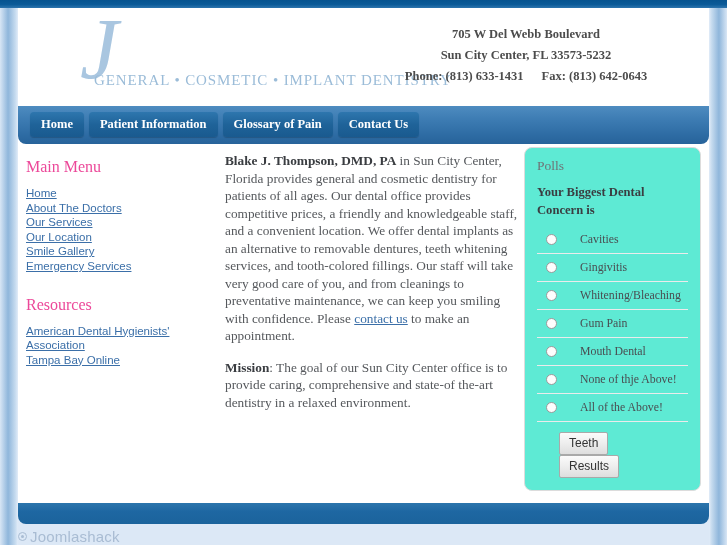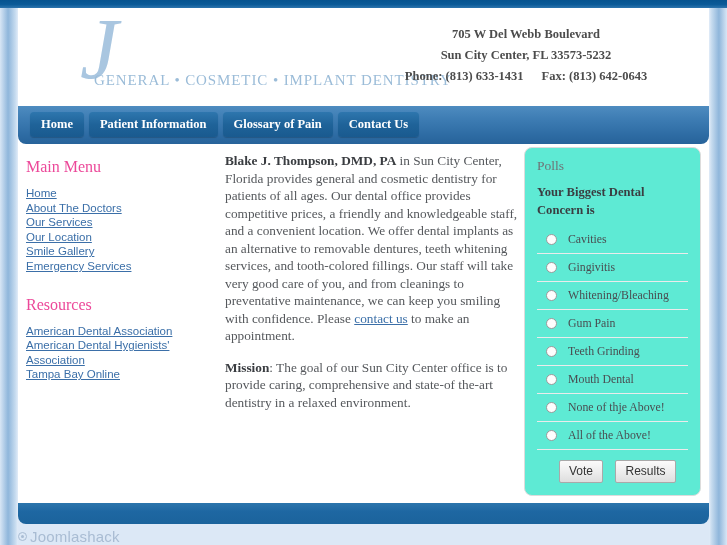--- a/index.html
+++ b/index.html
@@ -179,20 +179,21 @@
     font-weight: bold;
     color: #3a3d41;
     line-height: 18px;
     margin-bottom: 7px;
   }
   .poll-opt {
     display: flex; align-items: center;
     height: 28px;
     border-bottom: 1px solid #ebebeb;
     cursor: pointer;
+    gap: 12px;
   }
   .poll-opt:first-of-type { border-top: none; }
   .poll-opt .radio {
     width: 11px; height: 11px;
     border: 1px solid #9a9a9a;
     border-radius: 50%;
     background: #fdfdfd;
     margin: 0 11px 0 9px;
     flex: 0 0 auto;
   }
@@ -276,21 +277,20 @@
       <div id="sidebar">
         <div class="side-head">Main Menu</div>
         <a class="side-link">Home</a>
         <a class="side-link">About The Doctors</a>
         <a class="side-link">Our Services</a>
         <a class="side-link">Our Location</a>
         <a class="side-link">Smile Gallery</a>
         <a class="side-link">Emergency Services</a>
 
         <div class="side-head resources">Resources</div>
-        <a class="side-link">American Dental Association</a>
         <a class="side-link">American Dental Hygienists' Association</a>
         <a class="side-link">Tampa Bay Online</a>
       </div>
 
       <div id="main-text">
         <p><b>Blake J. Thompson,  DMD,  PA</b><span> in Sun City Center, Florida provides general and cosmetic dentistry for patients of all ages. Our dental office provides competitive prices, a friendly and knowledgeable staff, and a convenient location. We offer dental implants as an alternative to removable dentures, teeth whitening services, and tooth-colored fillings. Our staff will take very good care of you, and from cleanings to preventative maintenance, we can keep you smiling with confidence. Please </span><a>contact us</a><span> to make an appointment.</span></p>
         <p><b>Mission</b><span>:  The goal of our Sun City Center office is to provide caring, comprehensive and state-of the-art dentistry in a relaxed environment.</span></p>
       </div>
 
       <div id="poll">
@@ -308,37 +308,33 @@
         <div class="poll-opt">
           <span class="radio"></span>
           <span class="opt-label">Whitening/Bleaching</span>
         </div>
         <div class="poll-opt">
           <span class="radio"></span>
           <span class="opt-label">Gum Pain</span>
         </div>
         <div class="poll-opt">
           <span class="radio"></span>
-          <span class="opt-label">Teeth Grinding</span>
-        </div>
-        <div class="poll-opt">
-          <span class="radio"></span>
           <span class="opt-label">Mouth Dental</span>
         </div>
         <div class="poll-opt">
           <span class="radio"></span>
           <span class="opt-label">None of thje Above!</span>
         </div>
         <div class="poll-opt">
           <span class="radio"></span>
           <span class="opt-label">All of the Above!</span>
         </div>
 
         <div id="poll-buttons">
-          <button class="poll-btn">Vote</button>
+          <button class="poll-btn">Teeth</button>
           <button class="poll-btn">Results</button>
         </div>
       </div>
 
     </div>
   </div>
 
   <div id="footer-bar"></div>
   <div id="footer-credit">
     <span class="jicon"></span>

